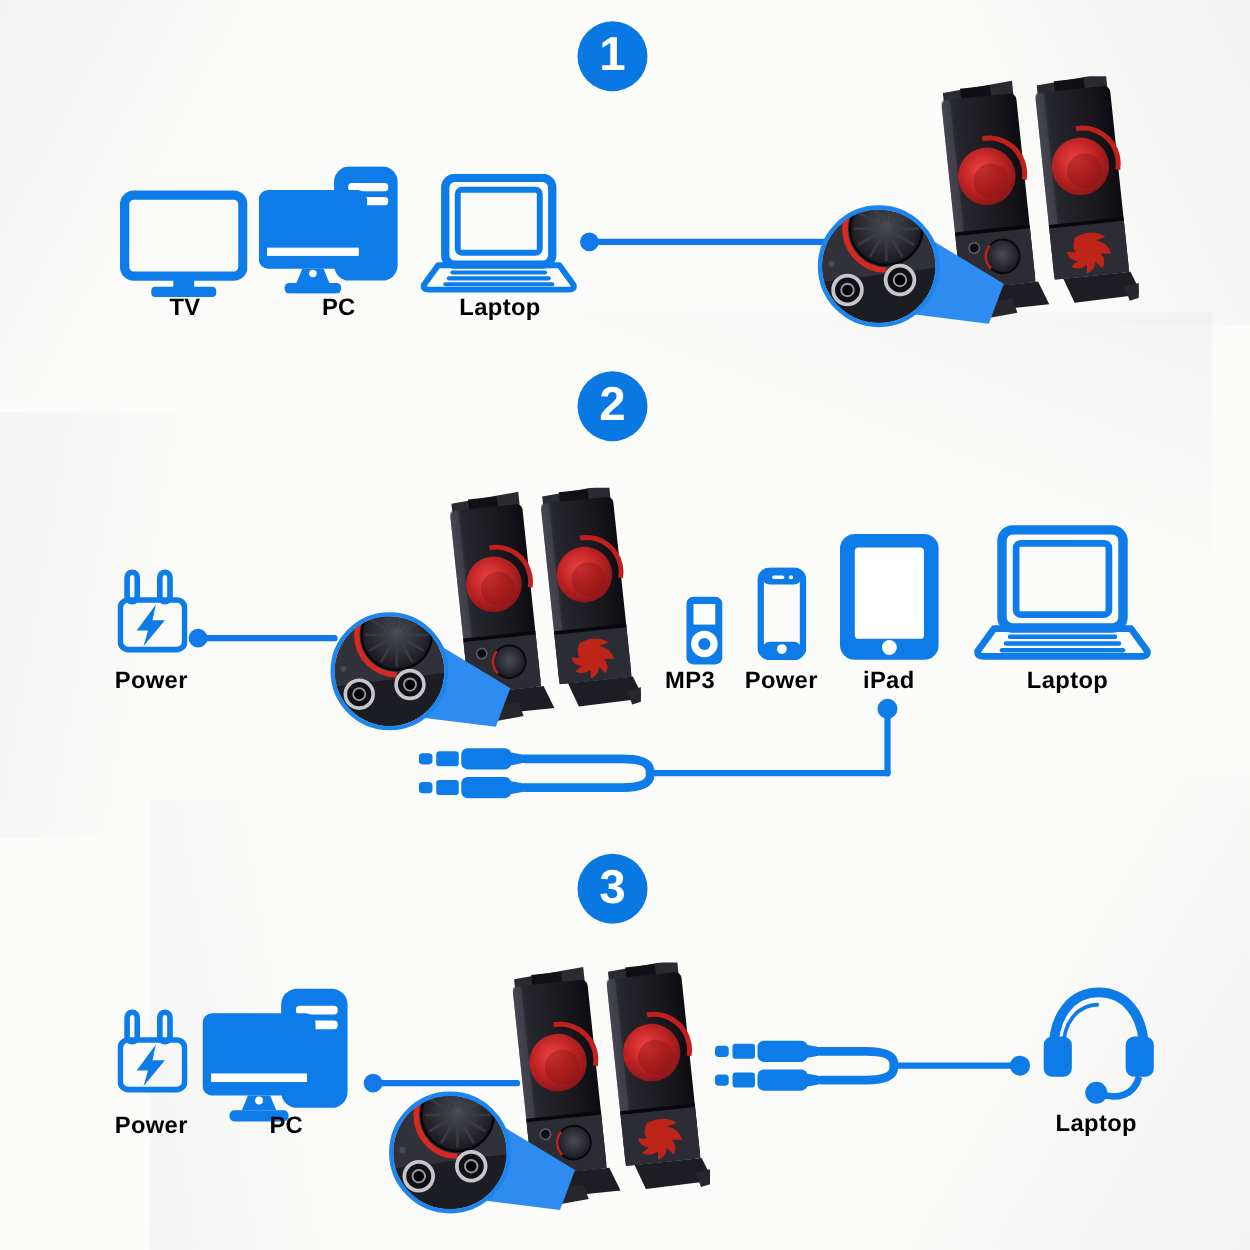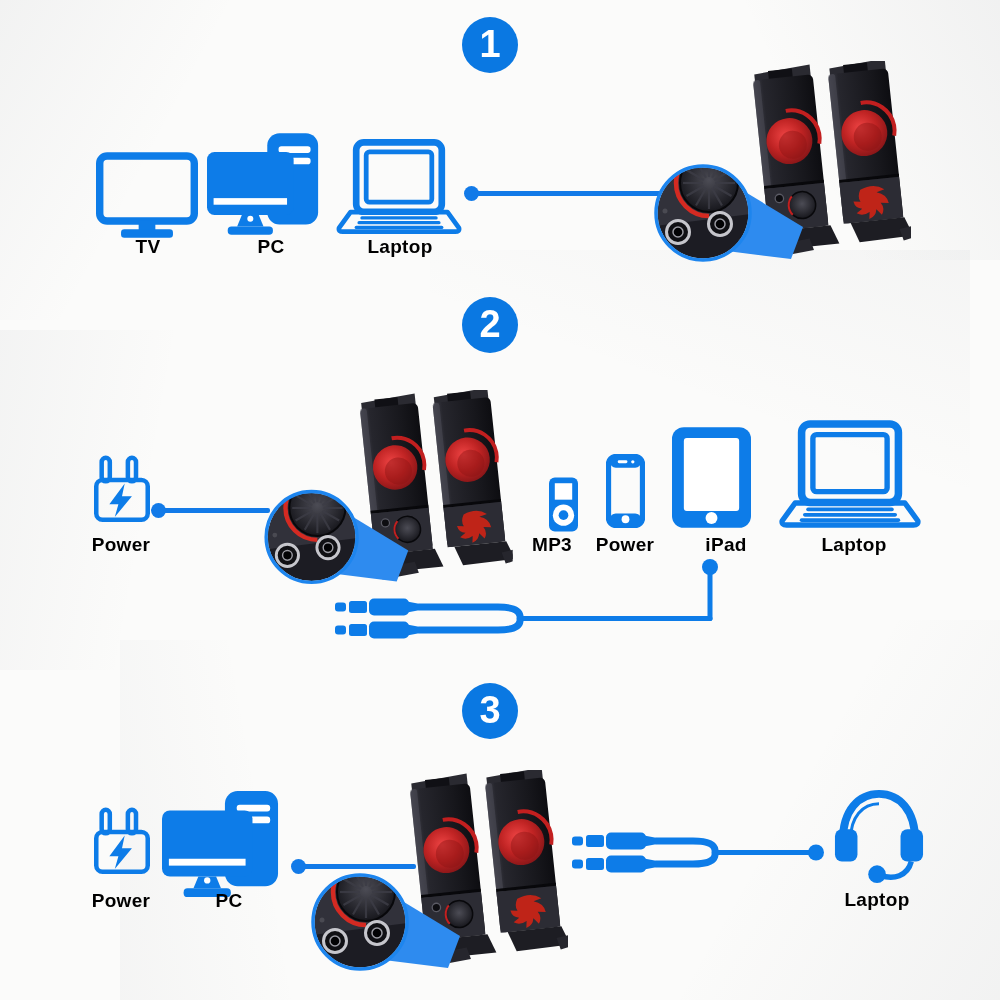--- a/index.html
+++ b/index.html
@@ -243,21 +243,21 @@
   <span class="lbl" style="left:552px;top:534px">MP3</span>
 
   <svg class="abs blue" style="left:606px;top:454px" width="39" height="74">
       <use href="#sym-phone"></use>
     </svg>
   <span class="lbl" style="left:625px;top:534px">Power</span>
 
   <svg class="abs blue" style="left:672px;top:427px" width="79" height="101">
       <use href="#sym-ipad"></use>
     </svg>
-  <span class="lbl" style="left:726px;top:534px">iPad</span>
+  <span class="lbl" style="left:711px;top:534px">iPad</span>
 
   <svg class="abs blue" style="left:779px;top:420px" width="142" height="110">
       <use href="#sym-laptop"></use>
     </svg>
   <span class="lbl" style="left:854px;top:534px">Laptop</span>
 
   <svg class="abs blue" style="left:330px;top:555px" width="385" height="92" viewBox="0 0 385 92">
     <use href="#sym-jack" x="5" y="43" width="88" height="18"></use>
     <use href="#sym-jack" x="5" y="66" width="88" height="18"></use>
     <g fill="none" stroke="currentColor" stroke-linecap="round">

